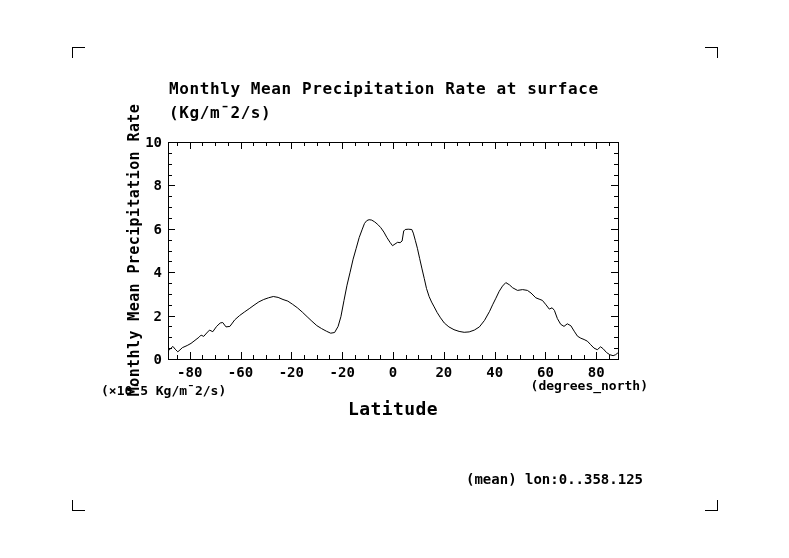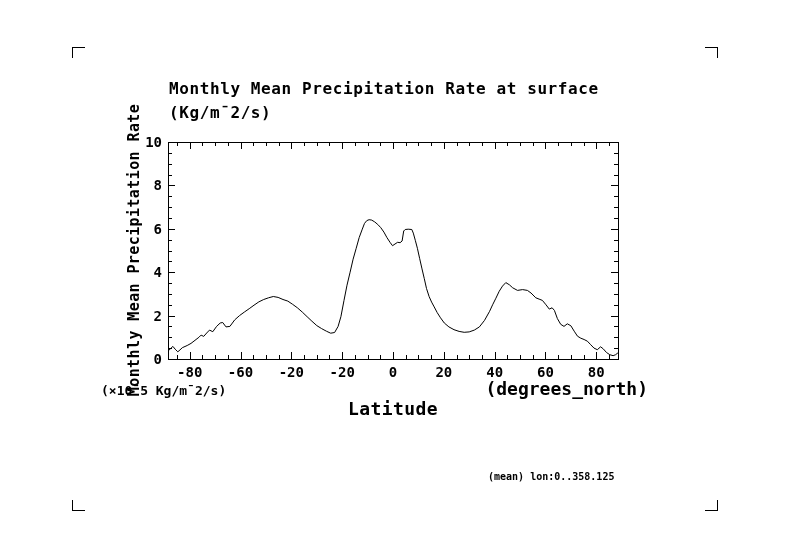--- a/index.html
+++ b/index.html
@@ -4,22 +4,22 @@
 <style>
   html,body{margin:0;padding:0;background:#ffffff;}
   #page{position:relative;width:789px;height:558px;background:#fff;overflow:hidden;
         font-family:"DejaVu Sans Mono","Liberation Mono",monospace;color:#000;font-weight:bold;}
   .abs{position:absolute;white-space:nowrap;}
   #title-block{left:169px;top:77px;font-size:16px;letter-spacing:0.6px;line-height:24px;}
   #y-axis-title{left:134px;top:250px;transform:translate(-50%,-50%) rotate(-90deg);
                 font-size:15px;letter-spacing:0.4px;}
   #y-units{left:101px;top:371px;font-size:13px;margin-top:12px;}
   #x-axis-title{left:393px;top:398px;transform:translateX(-50%);font-size:18px;letter-spacing:0.4px;}
-  #x-units{right:141px;top:378px;font-size:18px;}
-  #annotation{left:488px;top:471px;font-size:10px;}
+  #x-units{right:141px;top:378px;font-size:13px;}
+  #annotation{left:466px;top:471px;font-size:14px;}
   .tick-label{position:absolute;font-size:14px;color:#000;}
   .xtl{transform:translateX(-50%);}
   .ytl{width:36px;text-align:right;}
   .corner{position:absolute;width:12px;height:10px;}
   .corner.tl{left:72px;top:47px;border-left:1px solid #000;border-top:1px solid #000;}
   .corner.tr{left:705px;top:47px;border-right:1px solid #000;border-top:1px solid #000;}
   .corner.bl{left:72px;top:500px;border-left:1px solid #000;border-bottom:1px solid #000;}
   .corner.br{left:705px;top:500px;border-right:1px solid #000;border-bottom:1px solid #000;}
   svg{position:absolute;left:0;top:0;}
 </style>

